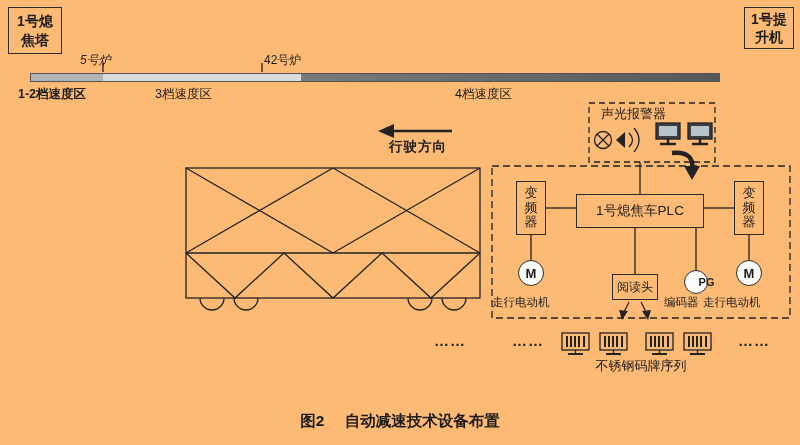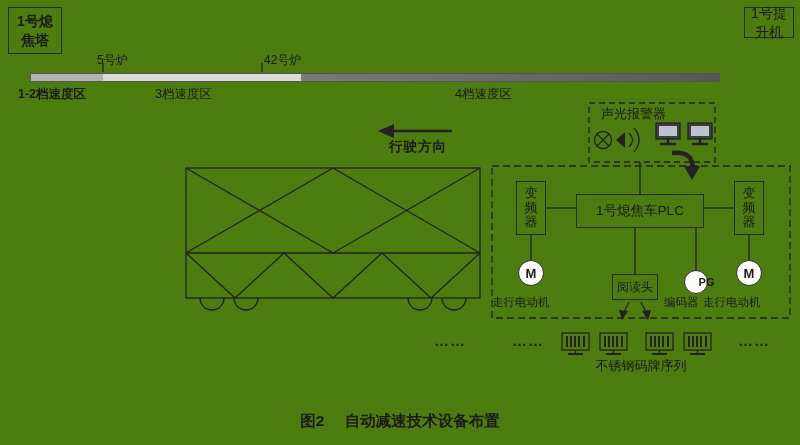--- a/index.html
+++ b/index.html
@@ -1,16 +1,16 @@
 <!DOCTYPE html>
 <html><head>
 <meta charset="utf-8">
 <style>
   html,body{margin:0;padding:0;background:#e8e8e6;}
-  #page{position:relative;width:800px;height:445px;background:#4d7c0f;overflow:hidden;
+  #page{position:relative;width:800px;height:445px;background:#fdba74;overflow:hidden;
         font-family:"Liberation Sans","DejaVu Sans",sans-serif;color:#1b1b1b;}
   .abs{position:absolute;box-sizing:border-box;}
   .box{border:1.3px solid #2b2b2b;display:flex;align-items:center;justify-content:center;
        text-align:center;background:transparent;}
   .lbl{position:absolute;white-space:nowrap;line-height:1.15;}
   .circle{border:1.3px solid #2b2b2b;border-radius:50%;display:flex;align-items:center;
           justify-content:center;background:#fcfcfa;}
   .cell{display:flex;align-items:center;justify-content:center;text-align:center;
         font-size:14px;font-weight:600;line-height:1.3;box-sizing:border-box;}
   #furnace-row{display:flex;border:1.3px solid #2b2b2b;}
@@ -145,31 +145,31 @@
         <line x1="690" y1="354" x2="705" y2="354" stroke-width="2"></line>
       </g>
     </g>
   </svg>
 
   <div class="abs box" style="left:8px;top:7px;width:54px;height:47px;font-size:14px;font-weight:600;line-height:1.3;padding:2px;">
     <span>1号熄焦塔</span>
   </div>
 
 
-  <div class="abs box" style="left:744px;top:7px;width:50px;height:31px;font-size:14px;font-weight:400;line-height:1.3;padding:2px;">
+  <div class="abs box" style="left:744px;top:7px;width:50px;height:42px;font-size:14px;font-weight:700;line-height:1.3;padding:2px;">
     <span>1号提升机</span>
   </div>
 
   <div id="speed-bar" class="abs" style="left:30px;top:73px;width:690px;height:9px;">
     <div class="seg seg1" style="width:72px;"></div>
     <div class="seg seg2" style="width:198px;"></div>
     <div class="seg seg3" style="flex:1;"></div>
   </div>
 
-  <div class="lbl" style="left:97px;top:54px;font-size:12px;">5号炉</div>
+  <div class="lbl" style="left:80px;top:54px;font-size:12px;font-style:italic;">5号炉</div>
   <div class="lbl" style="left:240px;top:54px;font-size:12px;margin-left:24px;">42号炉</div>
 
   <div class="lbl" style="left:18px;top:87px;font-size:12.5px;font-weight:bold;">1-2档速度区</div>
   <div class="lbl" style="left:143px;top:87px;font-size:12.5px;margin-left:12px;">3档速度区</div>
   <div class="lbl" style="left:455px;top:87px;font-size:12.5px;">4档速度区</div>
 
   <div class="lbl" style="left:389px;top:139px;font-size:13.5px;letter-spacing:1px;font-weight:bold;">行驶方向</div>
 
   <div class="lbl" style="left:601px;top:107px;font-size:13px;">声光报警器</div>
 

